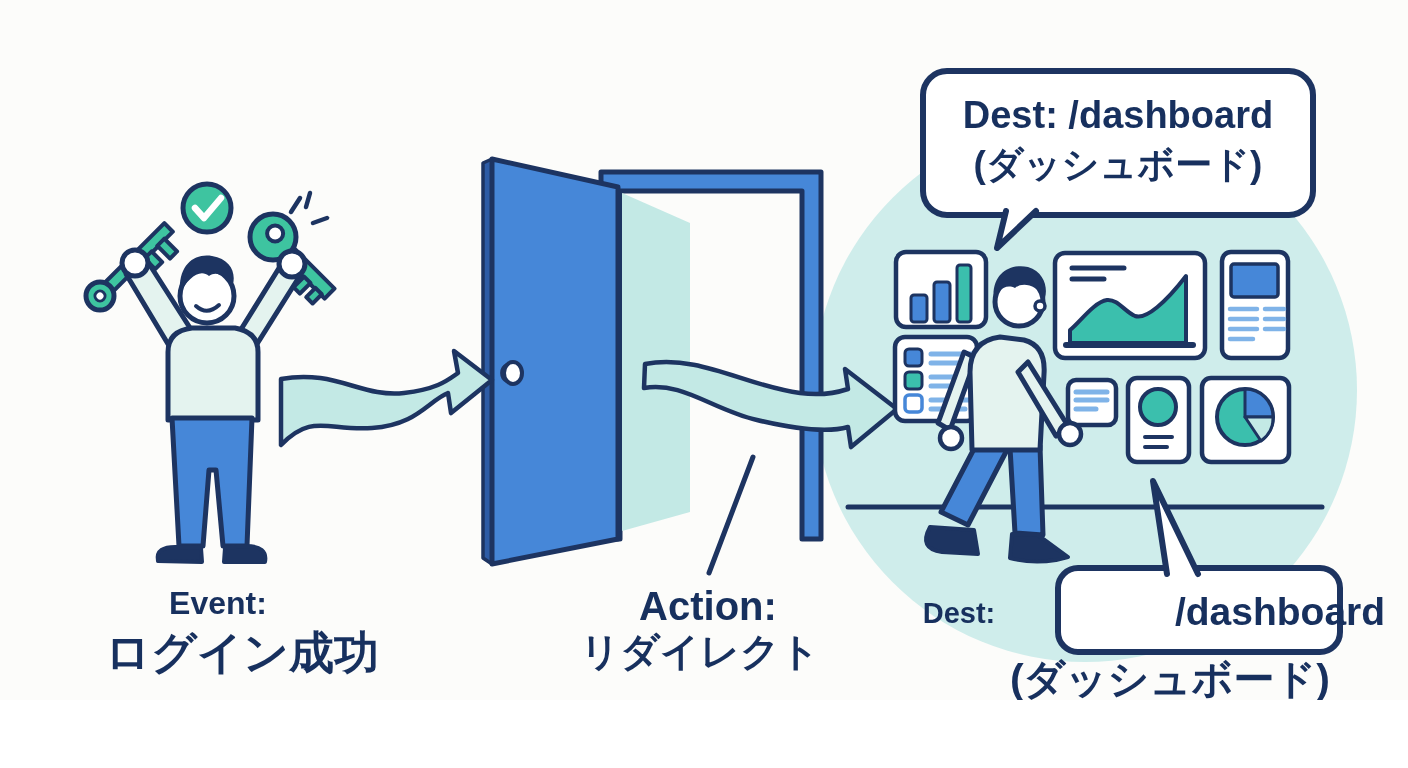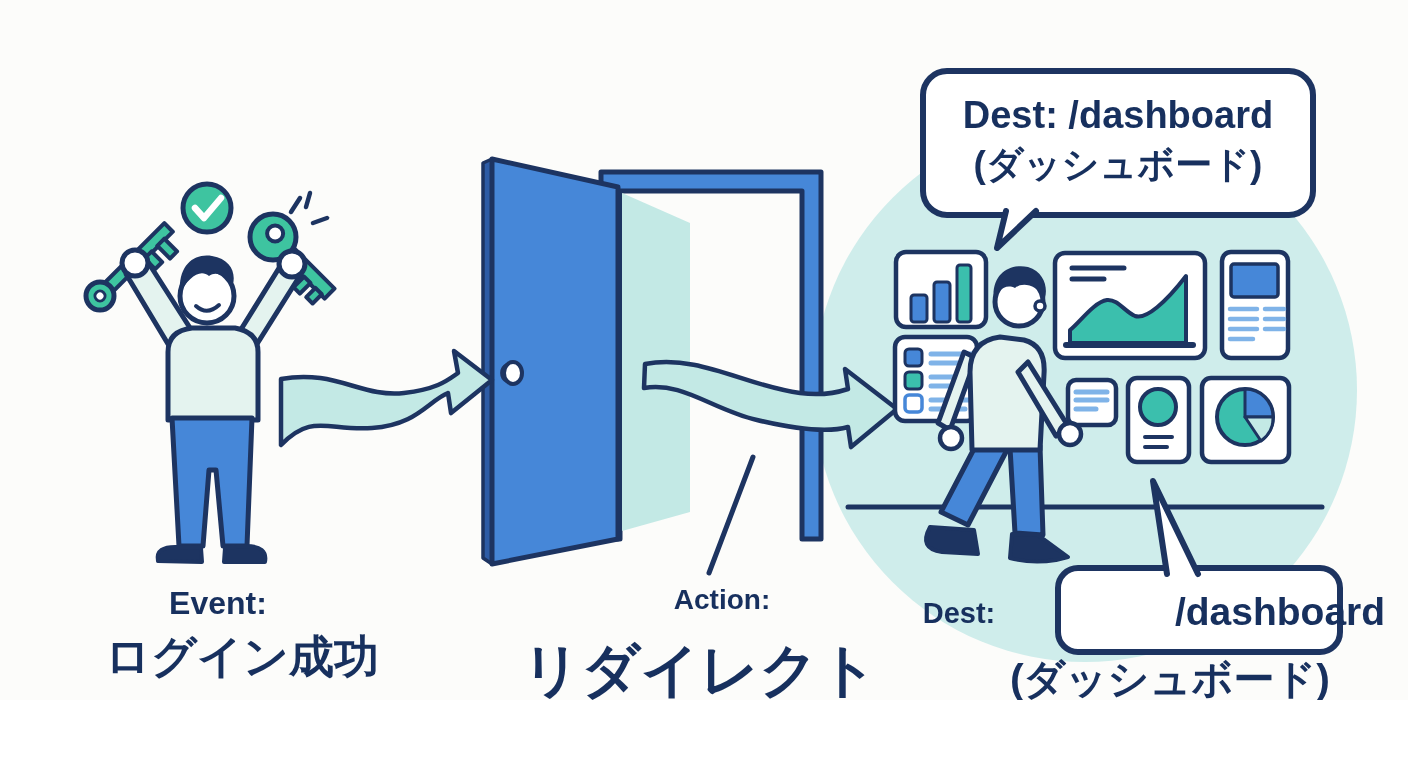--- a/index.html
+++ b/index.html
@@ -148,21 +148,21 @@
     <g>
       <rect x="1058" y="568" width="282" height="84" rx="20" class="fw sN" stroke-width="6"></rect>
       <path d="M1167,574 L1153,481 L1198,574" class="fw sN" stroke-width="6"></path>
     </g>
   </svg>
 
   <div class="lbl" style="left:923px;top:94px;width:390px;font-size:38px;">Dest: /dashboard</div>
   <div class="lbl" style="left:923px;top:144px;width:390px;font-size:37px;">(ダッシュボード)</div>
 
   <div class="lbl" style="left:18px;top:586px;width:400px;font-size:32px;">Event:</div>
-  <div class="lbl" style="left:42px;top:632px;width:400px;font-size:45px;">ログイン成功</div>
+  <div class="lbl" style="left:42px;top:632px;width:400px;font-size:45px;font-family:Liberation Mono, monospace;">ログイン成功</div>
 
-  <div class="lbl" style="left:522px;top:584px;width:400px;font-size:28px;">Action:</div>
-  <div class="lbl" style="left:500px;top:630px;width:400px;font-size:58px;margin-top:8px;">リダイレクト</div>
+  <div class="lbl" style="left:508px;top:584px;width:400px;font-size:40px;">Action:</div>
+  <div class="lbl" style="left:500px;top:630px;width:400px;font-size:39px;">リダイレクト</div>
 
   <div class="lbl" style="left:860px;top:597px;width:198px;font-size:29px;text-align:center;">Dest:</div>
   <div class="lbl" style="left:1105px;top:590px;width:278px;font-size:39px;margin-left:36px;">/dashboard</div>
   <div class="lbl" style="left:970px;top:657px;width:400px;font-size:41px;">(ダッシュボード)</div>
 </div>
 
 </body></html>

